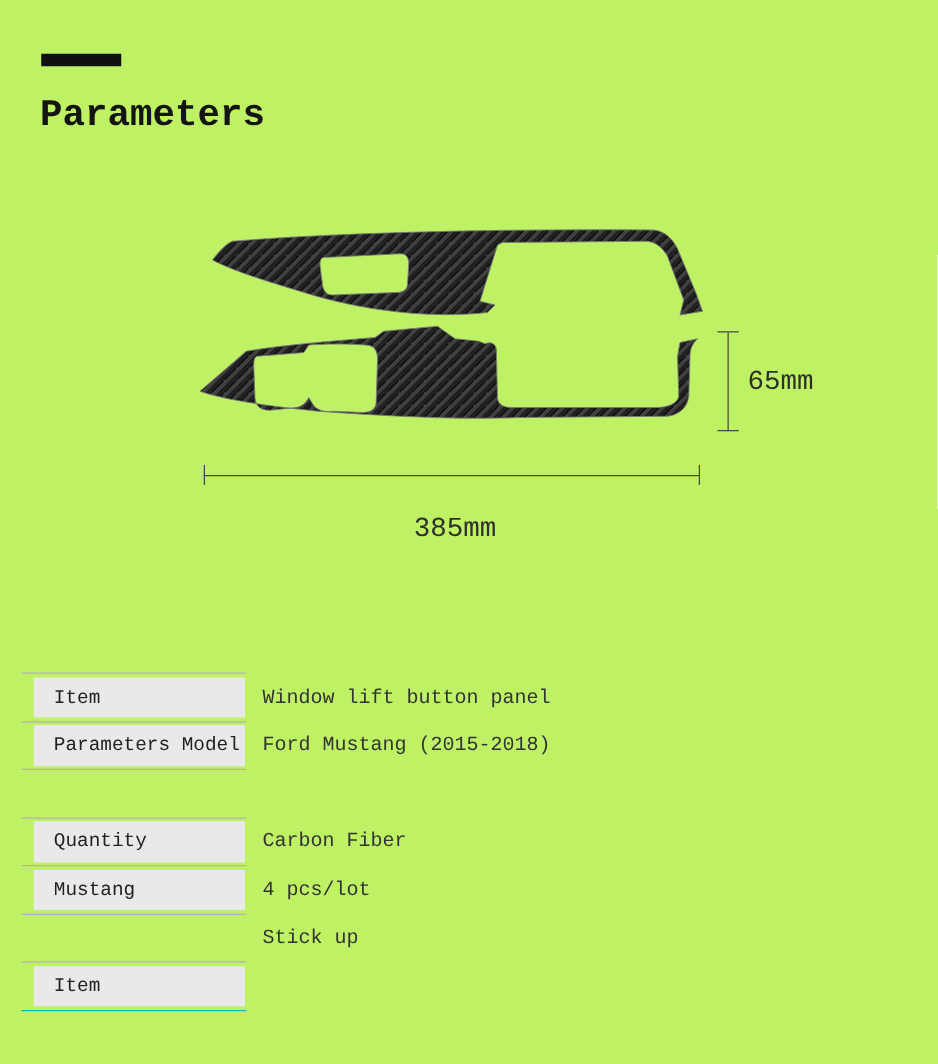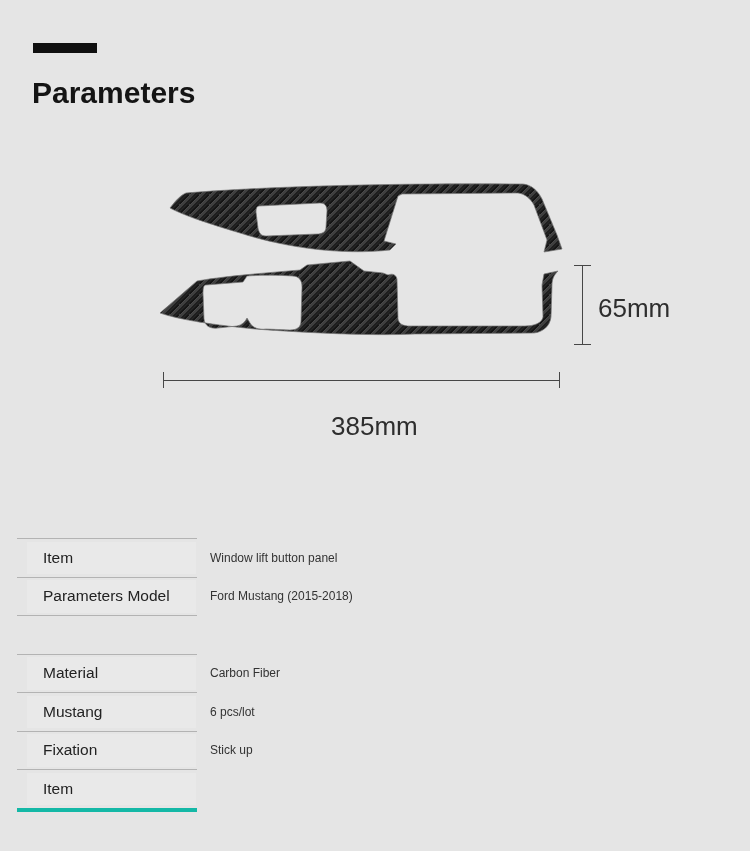--- a/index.html
+++ b/index.html
@@ -1,36 +1,36 @@
 <!DOCTYPE html>
 <html><head>
 <meta charset="utf-8">
 <style>
   html,body{margin:0;padding:0;background:#fff;}
   .page{
-    position:relative;width:750px;height:851px;background:#e5e5e5;
-    font-family:Liberation Sans, sans-serif;overflow:hidden;
+    position:relative;width:750px;height:851px;background:#bef264;
+    font-family:Liberation Mono, monospace;overflow:hidden;
   }
   .accent-bar{position:absolute;left:33px;top:43px;width:64px;height:10px;background:#101010;}
   .page-title{position:absolute;left:32px;top:56px;font-size:30px;font-weight:700;color:#141414;letter-spacing:0;}
   .product-svg{position:absolute;left:140px;top:175px;width:440px;height:190px;}
   .dim{position:absolute;background:#474747;}
-  .dim-label{position:absolute;color:#2e2e2e;font-size:26px;white-space:nowrap;}
+  .dim-label{position:absolute;color:#2e2e2e;font-size:22px;white-space:nowrap;}
   .height-label{left:598px;top:293px;}
   .width-label{left:331px;top:391px;margin-top:20px;}
-  .spec-table{position:absolute;left:17px;top:538px;width:180px;border-bottom:4px solid #14b8a6;}
+  .spec-table{position:absolute;left:17px;top:538px;width:180px;border-bottom:1px solid #14b8a6;}
   .spec-row{position:relative;height:38.5px;border-top:1px solid #b3b3b3;box-sizing:border-box;}
   .spec-label-cell{
     position:absolute;left:10px;top:2.5px;bottom:2.5px;width:169px;background:#e9e9e9;
     display:flex;align-items:center;box-sizing:border-box;padding-left:16px;
     font-size:15.5px;color:#222222;white-space:nowrap;
   }
   .spec-value{
     position:absolute;left:193px;top:0;bottom:0;display:flex;align-items:center;
-    font-size:12px;color:#333333;white-space:nowrap;
+    font-size:16px;color:#333333;white-space:nowrap;
   }
 </style>
 </head>
 <body>
 
 <div class="page">
 
   <div class="accent-bar"></div>
   <h1 class="page-title">Parameters</h1>
 
@@ -77,29 +77,28 @@
       <div class="spec-label-cell">Item</div>
       <div class="spec-value">Window lift button panel</div>
     </div>
     <div class="spec-row">
       <div class="spec-label-cell">Parameters Model</div>
       <div class="spec-value">Ford Mustang (2015-2018)</div>
     </div>
     <div class="spec-row">
     </div>
     <div class="spec-row">
-      <div class="spec-label-cell">Material</div>
+      <div class="spec-label-cell">Quantity</div>
       <div class="spec-value">Carbon Fiber</div>
     </div>
     <div class="spec-row">
       <div class="spec-label-cell">Mustang</div>
-      <div class="spec-value">6 pcs/lot</div>
+      <div class="spec-value">4 pcs/lot</div>
     </div>
     <div class="spec-row">
-      <div class="spec-label-cell">Fixation</div>
       <div class="spec-value">Stick up</div>
     </div>
     <div class="spec-row">
       <div class="spec-label-cell">Item</div>
     </div>
   </div>
 
 </div>
 
 </body></html>

